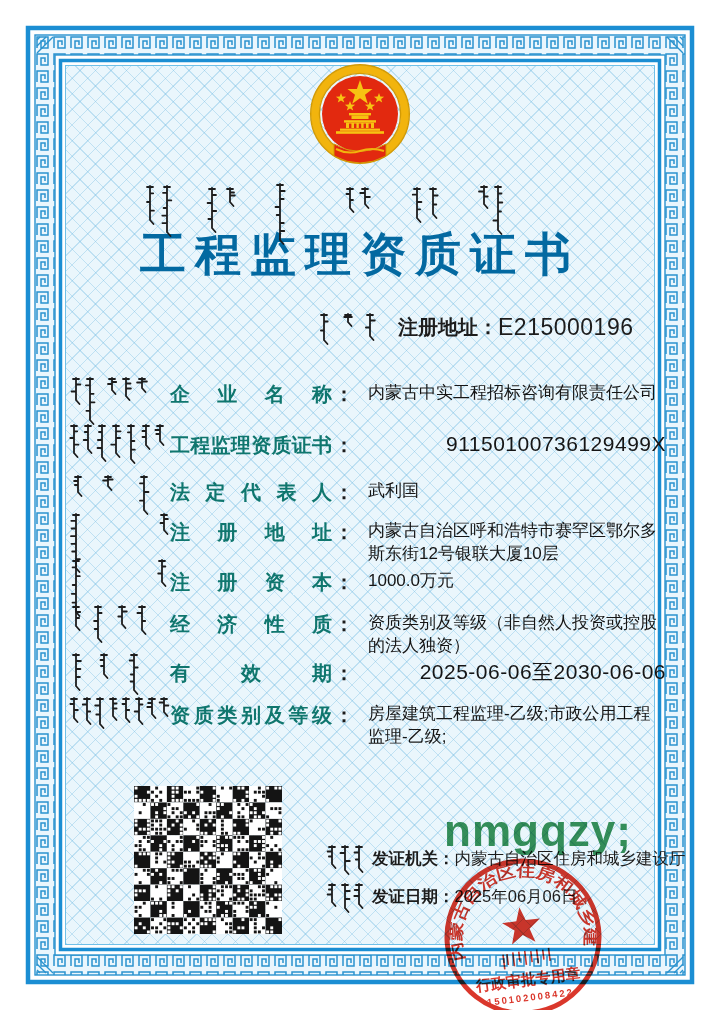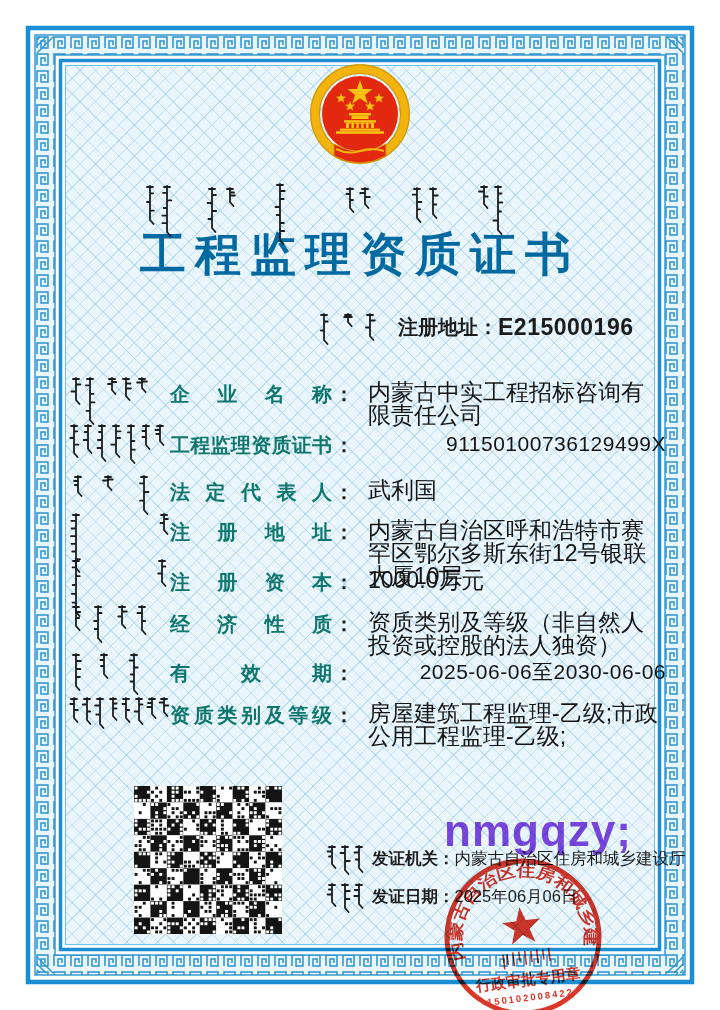--- a/index.html
+++ b/index.html
@@ -7,26 +7,26 @@
         font-family:"Liberation Sans","DejaVu Sans",sans-serif;color:#1c1c1c;}
   .abs{position:absolute;}
   .lattice{left:66px;top:66px;width:588px;height:878px;background-color:#eaf6fc;
     background-image:
       repeating-linear-gradient(45deg, rgba(110,185,225,.35) 0 1px, transparent 1px 11px),
       repeating-linear-gradient(-45deg, rgba(110,185,225,.35) 0 1px, transparent 1px 11px);}
   .title{left:0;top:224px;width:720px;text-align:center;font-size:46px;font-weight:700;
          letter-spacing:9px;color:#0369a1;z-index:2;}
   .certline{left:398px;top:314px;z-index:2;font-size:20px;white-space:nowrap;}
   .certline .lbl{font-weight:700;}
-  .certline .num{font-size:23px;font-weight:700;letter-spacing:.5px;vertical-align:-1px;}
+  .certline .num{font-size:23px;font-weight:400;letter-spacing:.5px;vertical-align:-1px;}
   .row{z-index:2;}
   .flabel{position:absolute;left:170px;width:162px;font-size:20px;font-weight:700;
           text-align:justify;text-align-last:justify;color:#0f766e;}
   .fcolon{position:absolute;left:334px;font-size:20px;font-weight:700;}
-  .fvalue{position:absolute;left:368px;width:298px;font-size:23px;line-height:23px;color:#151515;}
+  .fvalue{position:absolute;left:368px;width:298px;font-size:17px;line-height:23px;color:#151515;}
   .fvalue.num{font-size:21px;letter-spacing:.5px;text-align:right;}
   .footrow{z-index:2;left:372px;white-space:nowrap;font-size:16.5px;}
   .footrow .lbl{font-weight:700;}
   .watermark{left:444px;top:806px;font-size:44px;font-weight:700;letter-spacing:1px;
              z-index:4;opacity:.85;mix-blend-mode:multiply;}
   svg text{font-family:"Liberation Sans","DejaVu Sans",sans-serif;}
 </style>
 </head>
 <body>
 
@@ -701,21 +701,21 @@
       <rect x="136.27" y="144.49" width="2.91" height="2.91" fill="#ffffff"></rect>
     </svg>
 
   <div class="abs footrow" style="top:848px">
     <span class="lbl">发证机关：</span><span>内蒙古自治区住房和城乡建设厅</span>
   </div>
   <div class="abs footrow" style="top:886px">
     <span class="lbl">发证日期：</span><span>2025年06月06日</span>
   </div>
 
-  <div class="abs watermark" id="wm" style="color: #6d28d9;">nmgqzy;</div>
+  <div class="abs watermark" id="wm" style="color: #15803d;">nmgqzy;</div>
 
   <svg class="abs" style="left:440px;top:854px;z-index:5;mix-blend-mode:multiply;opacity:.93" width="166" height="166" viewBox="0 0 166 166">
     <g transform="rotate(-7 83 83)" fill="#d8271b" stroke="none">
       <circle cx="83" cy="83" r="76" fill="none" stroke="#d8271b" stroke-width="5"></circle>
       <path id="ringpath" d="M 25,106 A 62,62 0 1 1 141,106" fill="none"></path>
       <text font-size="15.5" font-weight="700" fill="#d8271b">
         <textPath href="#ringpath" startOffset="8" textLength="262" lengthAdjust="spacingAndGlyphs">内蒙古自治区住房和城乡建设厅</textPath>
       </text>
       <polygon points="83,53 87.7,66.5 102,66.8 90.6,75.5 94.8,89.2 83,81 71.2,89.2 75.4,75.5 64,66.8 78.3,66.5"></polygon>
       <path d="M61,98 v15 m4,-15 v11 m6,-12 v14 m6,-14 v10 m6,-10 v14 m6,-13 v11 m6,-12 v14 m6,-13 v10 m6,-11 v13" fill="none" stroke="#d8271b" stroke-width="1.6"></path>

